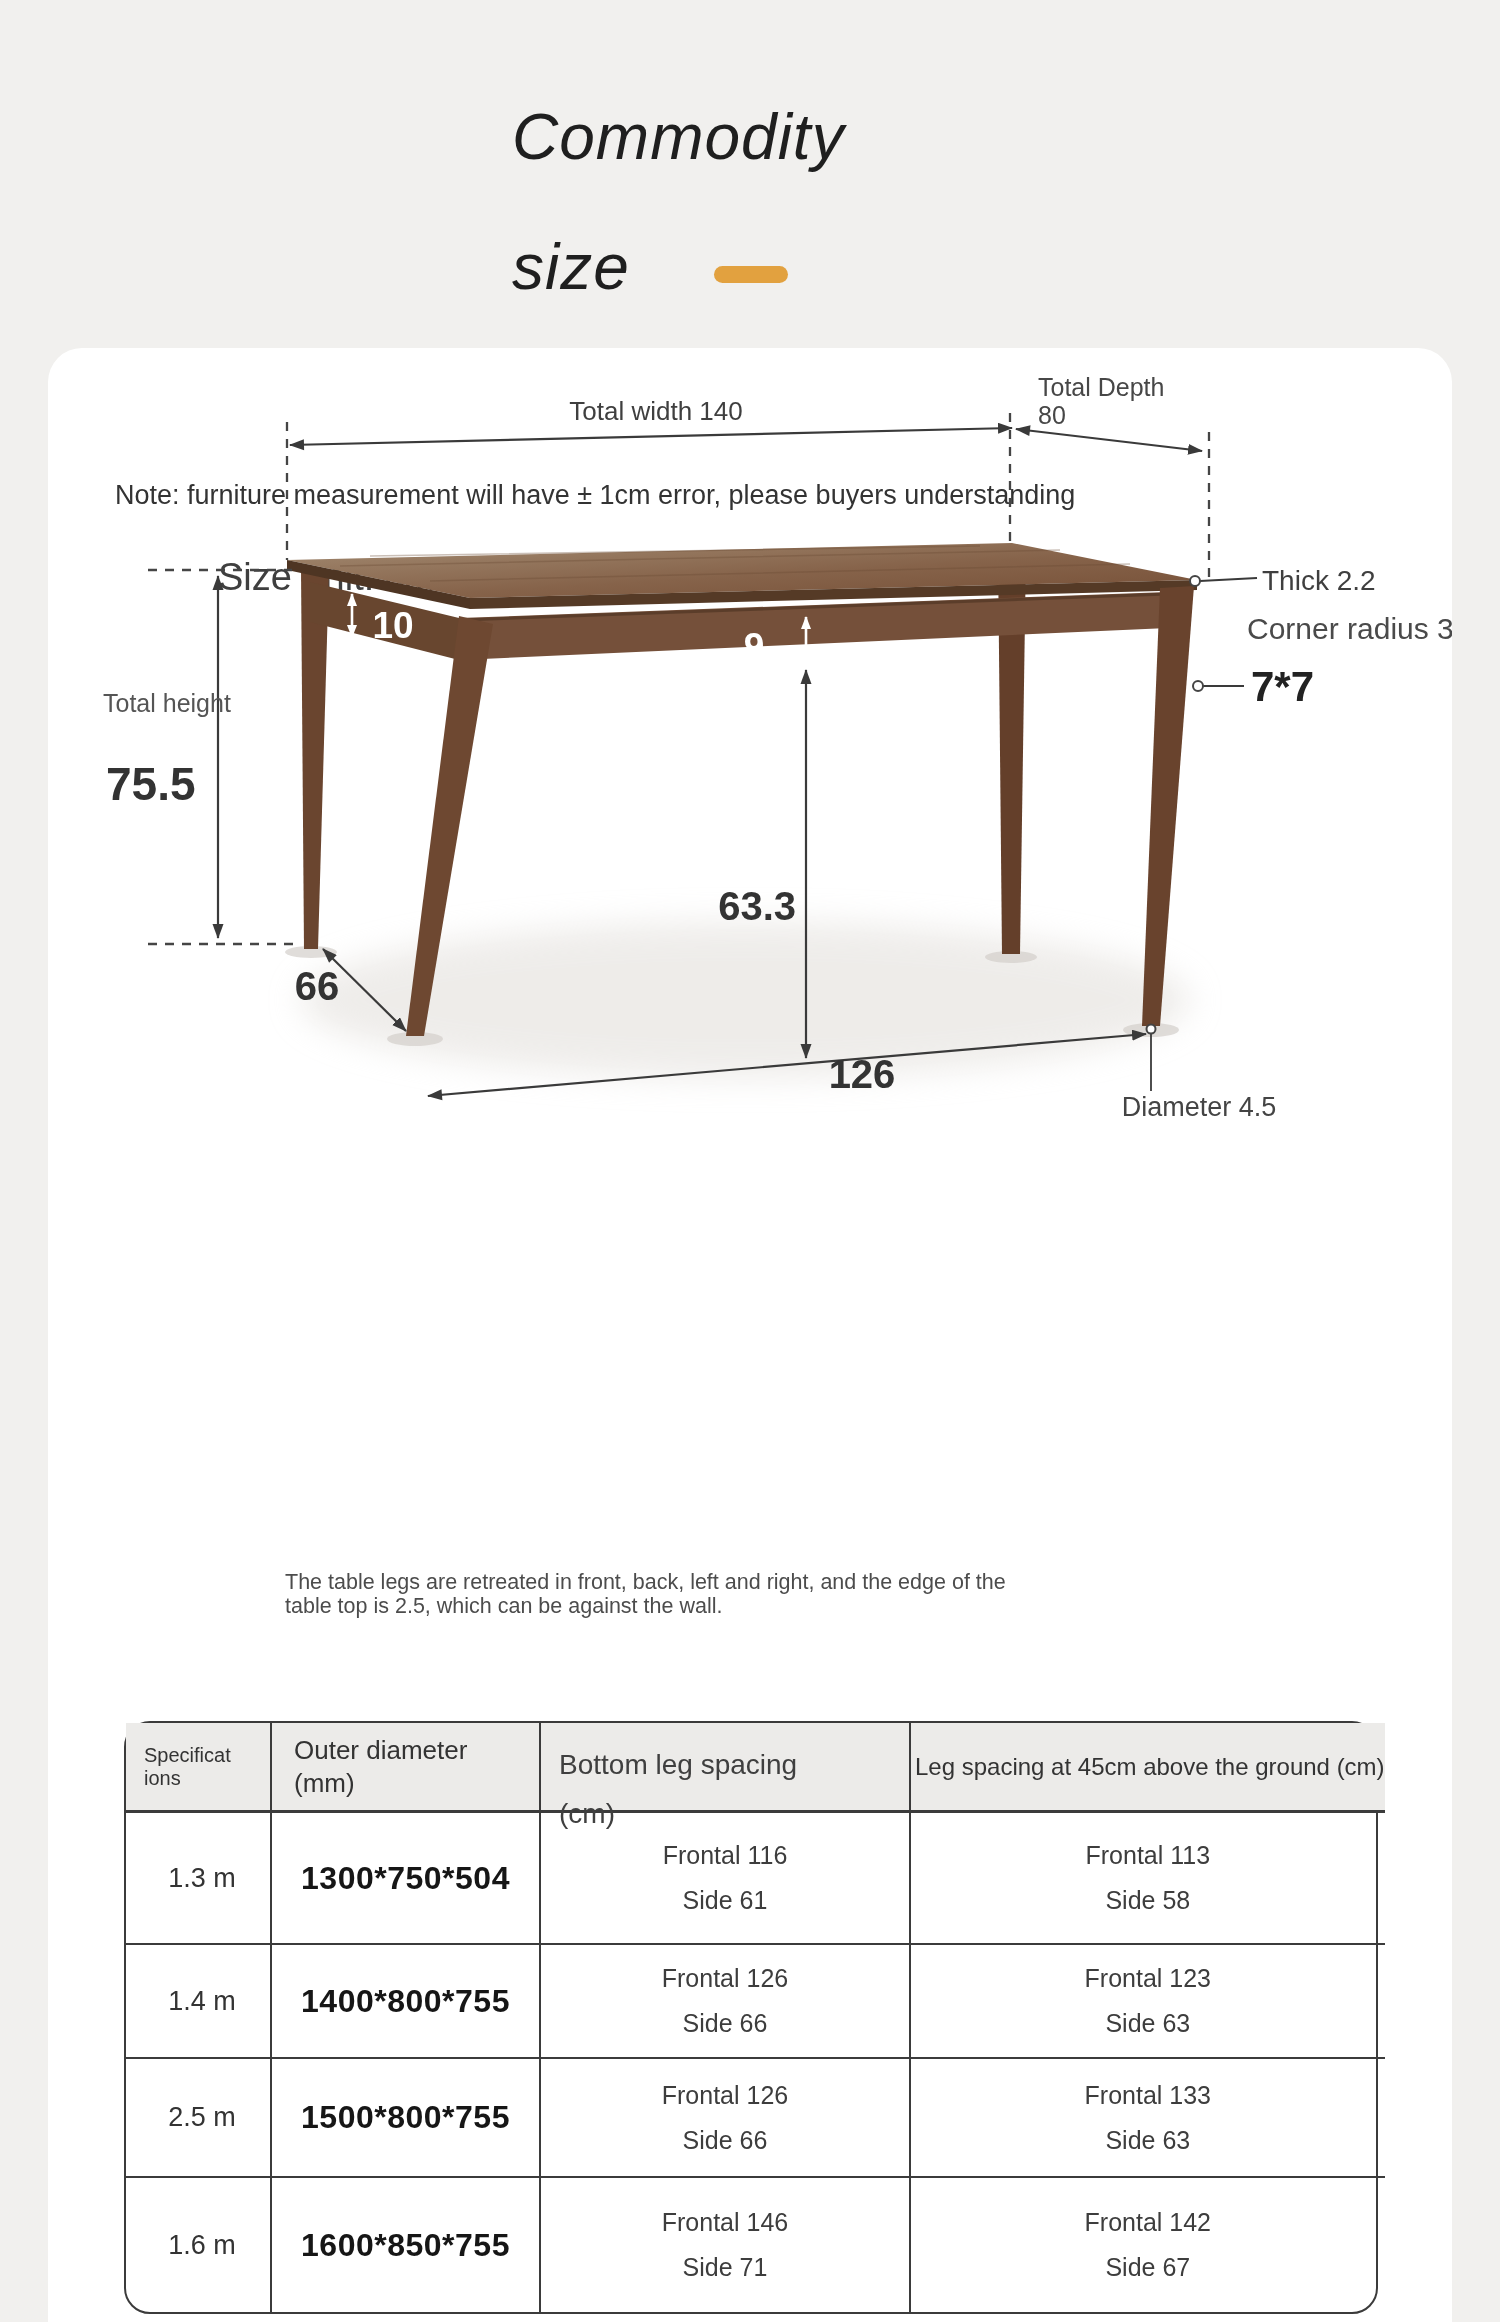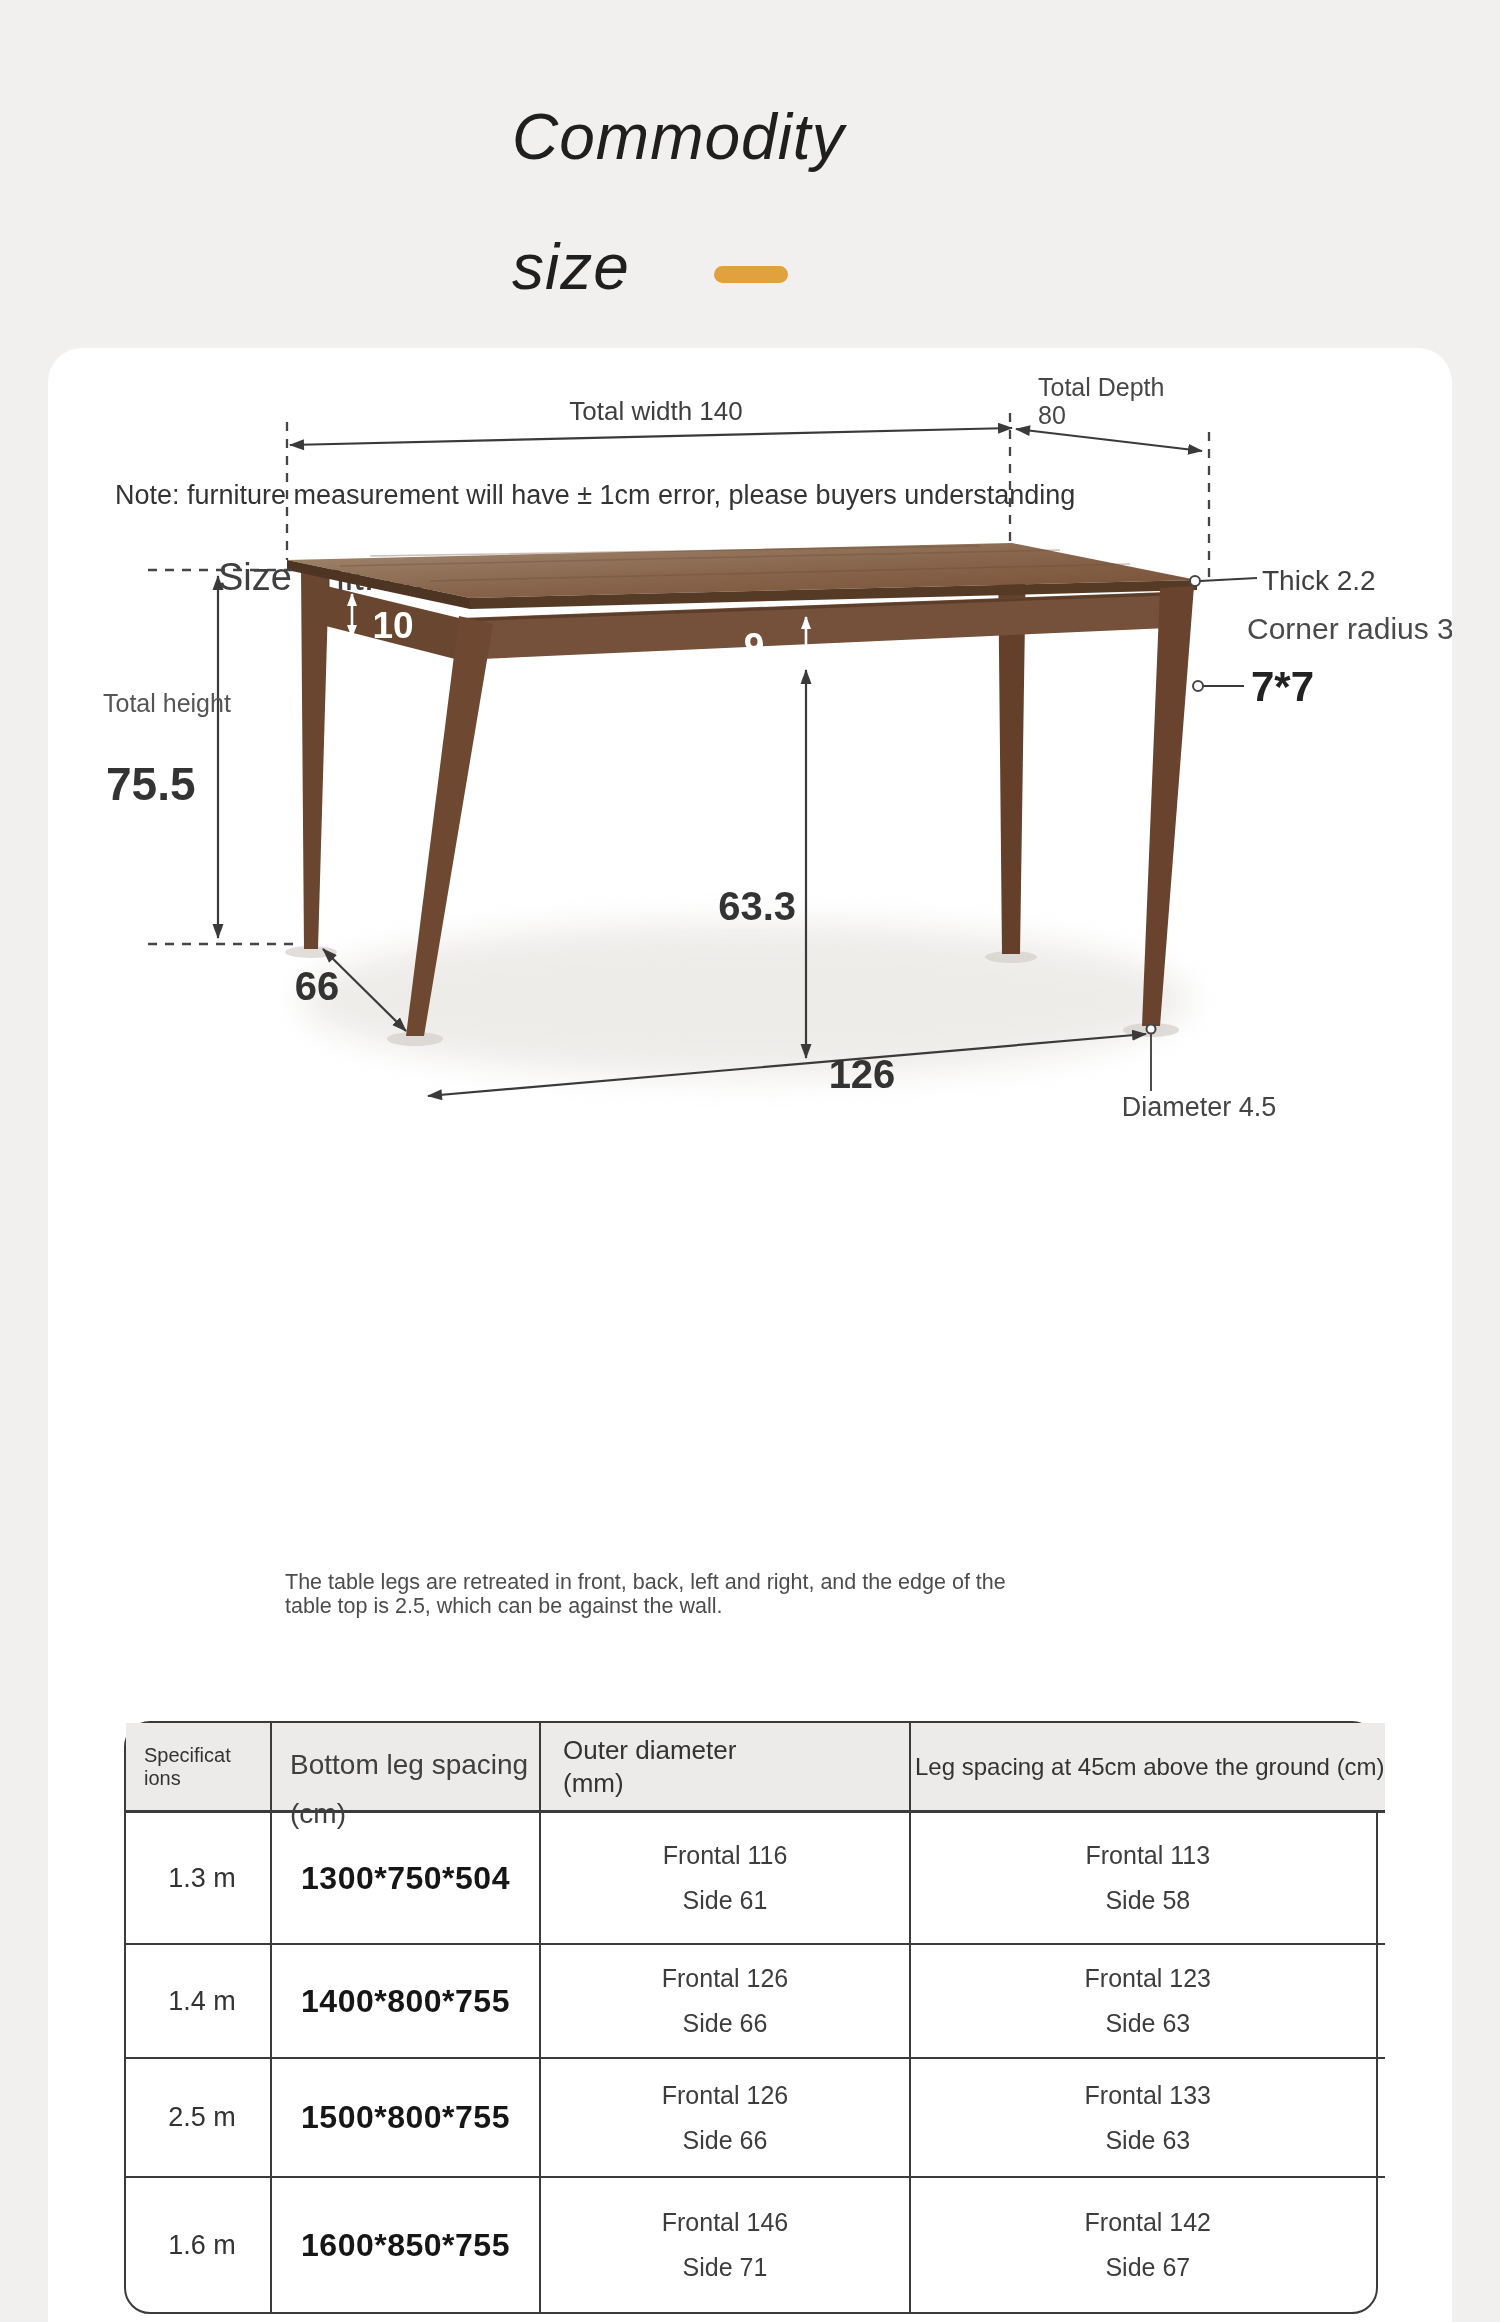--- a/index.html
+++ b/index.html
@@ -156,26 +156,26 @@
     <text x="106" y="1192" fill="#333" font-size="46" font-weight="600">75.5</text>
   </svg>
 
   <div class="caption">The table legs are retreated in front, back, left and right, and the edge of the
 table top is 2.5, which can be against the wall.</div>
 
   <div class="spec-table">
 
     <div class="cell hcell h1"><span>Specificat
 ions</span></div>
+    <div class="cell hcell h2"><span>Outer diameter
+(mm)</span></div>
     <div class="cell hcell h3">
       <span>Bottom leg spacing</span>
       <span class="h3-unit">(cm)</span>
     </div>
-    <div class="cell hcell h2"><span>Outer diameter
-(mm)</span></div>
     <div class="cell hcell h4 last-col">
         <span>Leg spacing at 45cm above the ground (cm)</span>
       </div>
 
     <div class="cell c-spec">1.3 m</div>
     <div class="cell c-outer">1300*750*504</div>
     <div class="cell c-two">
       <span>Frontal 116</span>
       <span>Side 61</span>
     </div>

